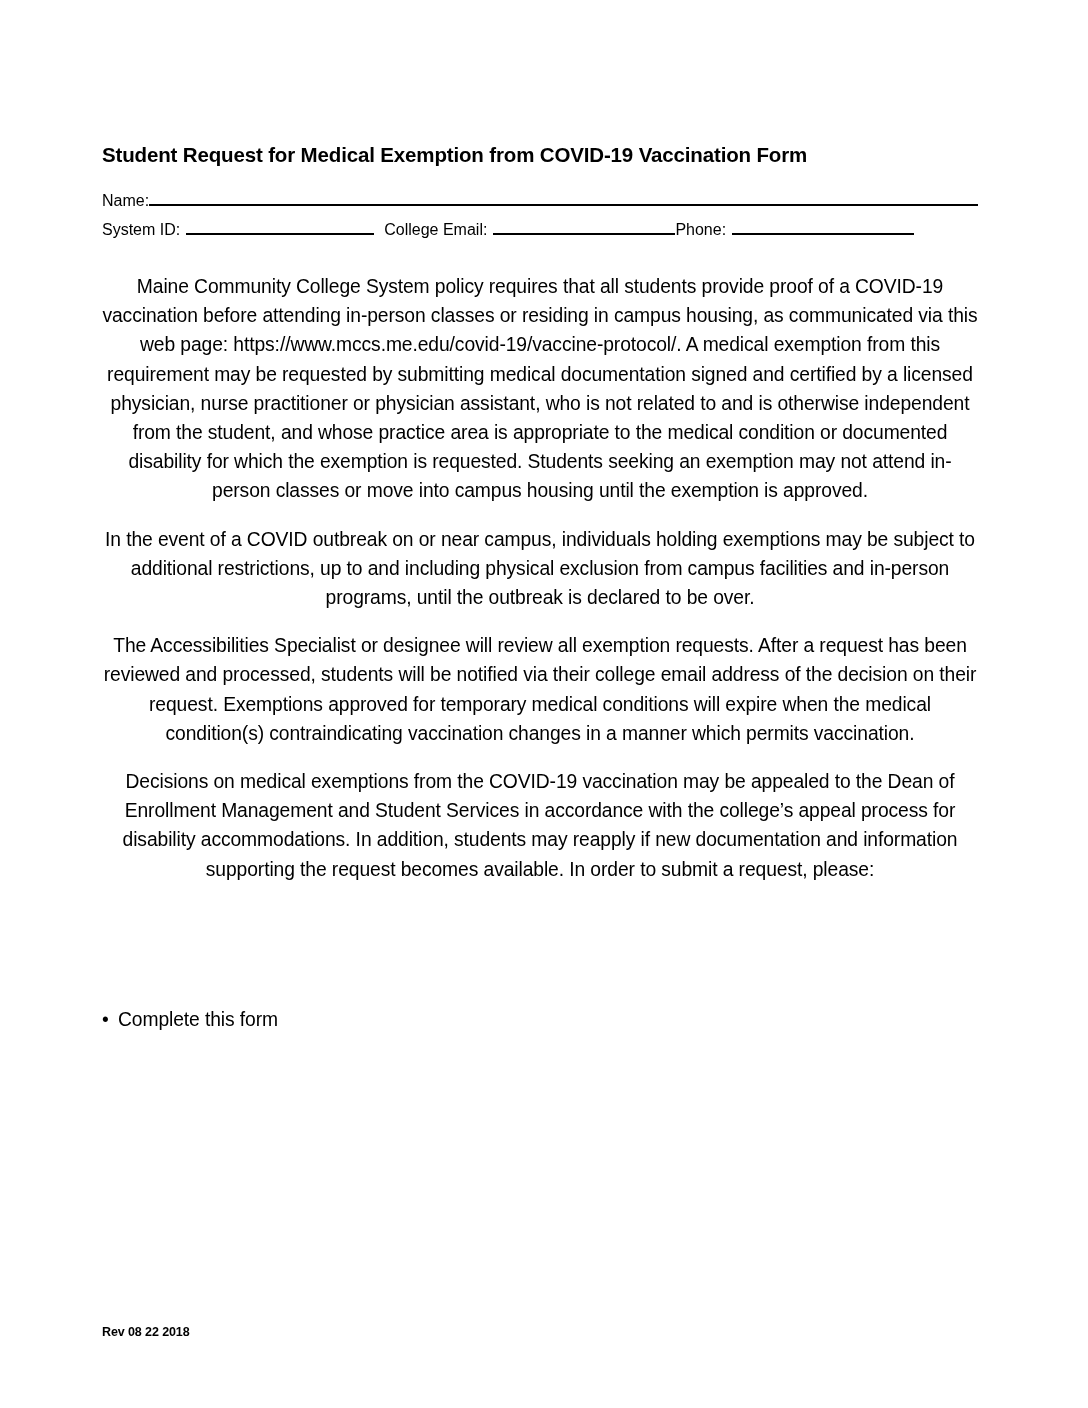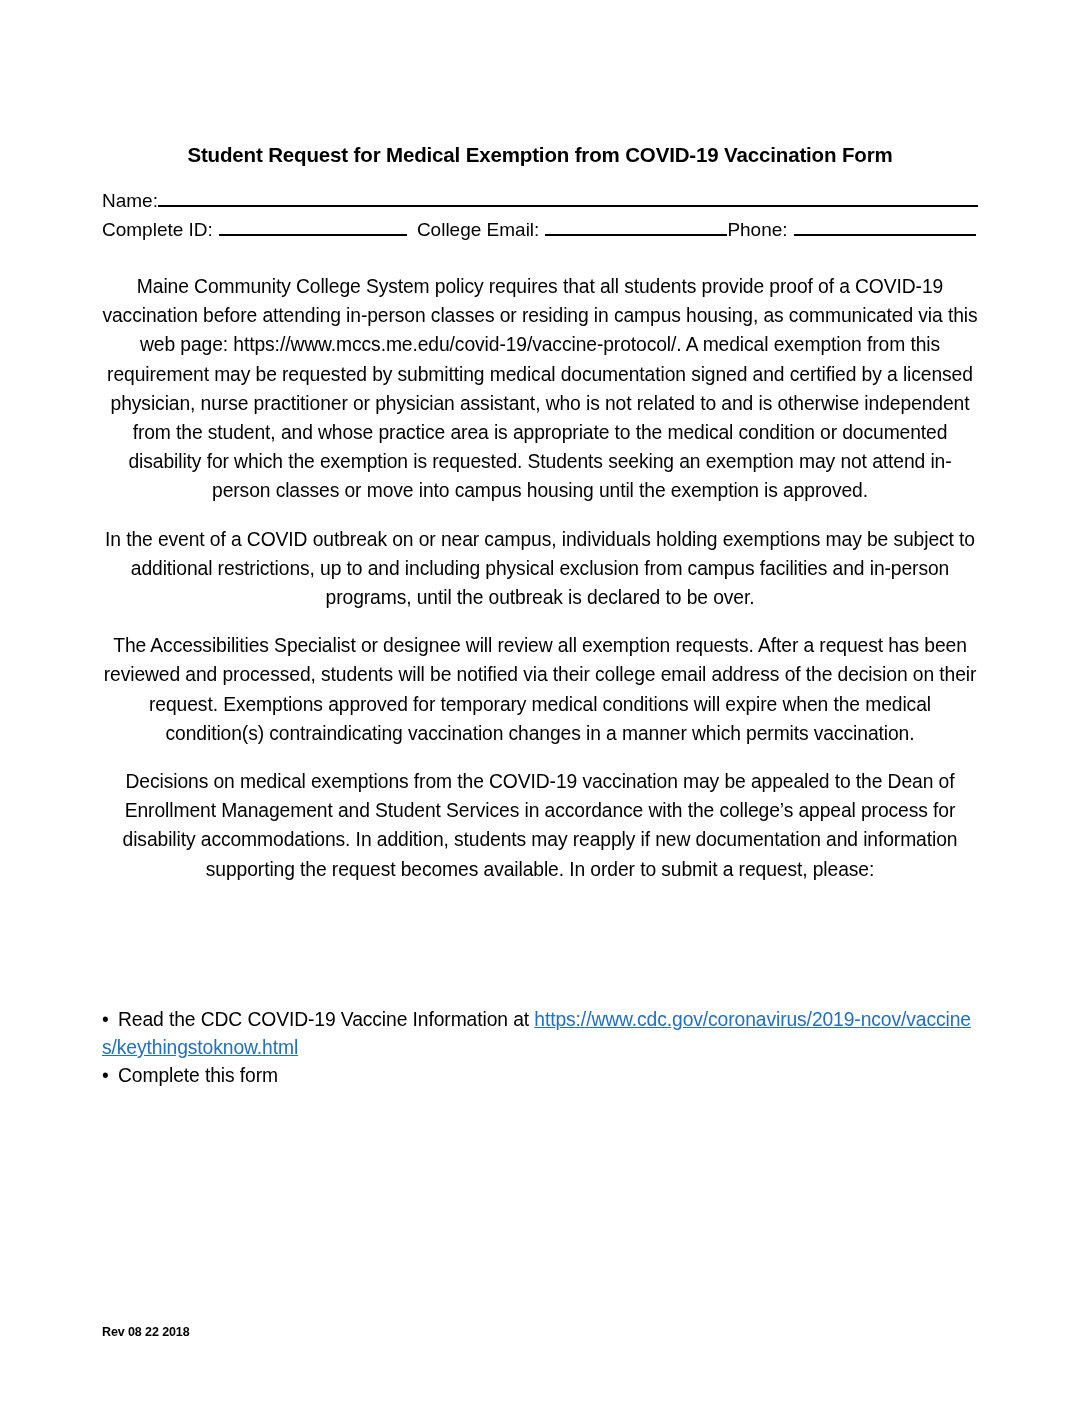--- a/index.html
+++ b/index.html
@@ -19,36 +19,36 @@
     margin: 0 auto;
     background: #ffffff;
     overflow: hidden;
     box-sizing: border-box;
   }
   .doc-title {
     position: absolute;
     left: 102px;
     top: 128px;
     width: 876px;
-    text-align: center;
+    text-align: left;
     font-size: 20.5px;
     font-weight: bold;
     letter-spacing: -0.15px;
     line-height: 26px;
   }
   .fields {
     position: absolute;
     left: 102px;
     top: 186px;
     width: 876px;
   }
   .field-row {
     display: flex;
     align-items: baseline;
-    font-size: 19px;
+    font-size: 16px;
     line-height: 29px;
     white-space: nowrap;
   }
   .field-label {
     flex: 0 0 auto;
   }
   .field-rule {
     display: inline-block;
     border-bottom: 2px solid #000000;
     height: 17px;
@@ -113,43 +113,40 @@
   <h1 class="doc-title">Student Request for Medical Exemption from COVID-19 Vaccination Form</h1>
 
   <div class="fields">
 
     <div class="field-row">
       <span class="field-label">Name:</span>
       <span class="field-rule rule-name" title=""></span>
     </div>
 
     <div class="field-row">
-      <span class="field-label">Complete ID:</span>
+      <span class="field-label">System ID:</span>
       <span class="field-rule rule-sid" title=""></span>
       <span class="gap-sm"></span>
       <span class="field-label">College Email:</span>
       <span class="field-rule rule-email" title=""></span>
       <span class="field-label">Phone:</span>
       <span class="field-rule rule-phone" title=""></span>
     </div>
 
   </div>
 
   <div class="body-copy">
     <p class="para">Maine Community College System policy requires that all students provide proof of a COVID-19 vaccination before attending in-person classes or residing in campus housing, as communicated via this web page: https://www.mccs.me.edu/covid-19/vaccine-protocol/.  A medical exemption from this requirement may be requested by submitting medical documentation signed and certified by a licensed physician, nurse practitioner or physician assistant, who is not related to and is otherwise independent from the student, and whose practice area is appropriate to the medical condition or documented disability for which the exemption is requested.  Students seeking an exemption may not attend in-person classes or move into campus housing until the exemption is approved.</p>
     <p class="para">In the event of a COVID outbreak on or near campus, individuals holding exemptions may be subject to additional restrictions, up to and including physical exclusion from campus facilities and in-person programs, until the outbreak is declared to be over.</p>
     <p class="para">The Accessibilities Specialist or designee will review all exemption requests.  After a request has been reviewed and processed, students will be notified via their college email address of the decision on their request.  Exemptions approved for temporary medical conditions will expire when the medical condition(s) contraindicating vaccination changes in a manner which permits vaccination.</p>
     <p class="para">Decisions on medical exemptions from the COVID-19 vaccination may be appealed to the Dean of Enrollment Management and Student Services in accordance with the college’s appeal process for disability accommodations. In addition, students may reapply if new documentation and information supporting the request becomes available. In order to submit a request, please:</p>
   </div>
 
   <div class="bullet-block">
 
-    <p class="bullet-line">
-      <span class="bullet-glyph">•</span><span>Read the CDC COVID-19 Vaccine Information at </span><a class="doclink" href="#">https://www.cdc.gov/coronavirus/2019-ncov/vaccines/keythingstoknow.html</a>
-    </p>
 
     <p class="bullet-line">
       <span class="bullet-glyph">•</span><span>Complete this form</span>
     </p>
 
 
   </div>
 
   <div class="footer-rev">Rev 08 22 2018</div>
 

